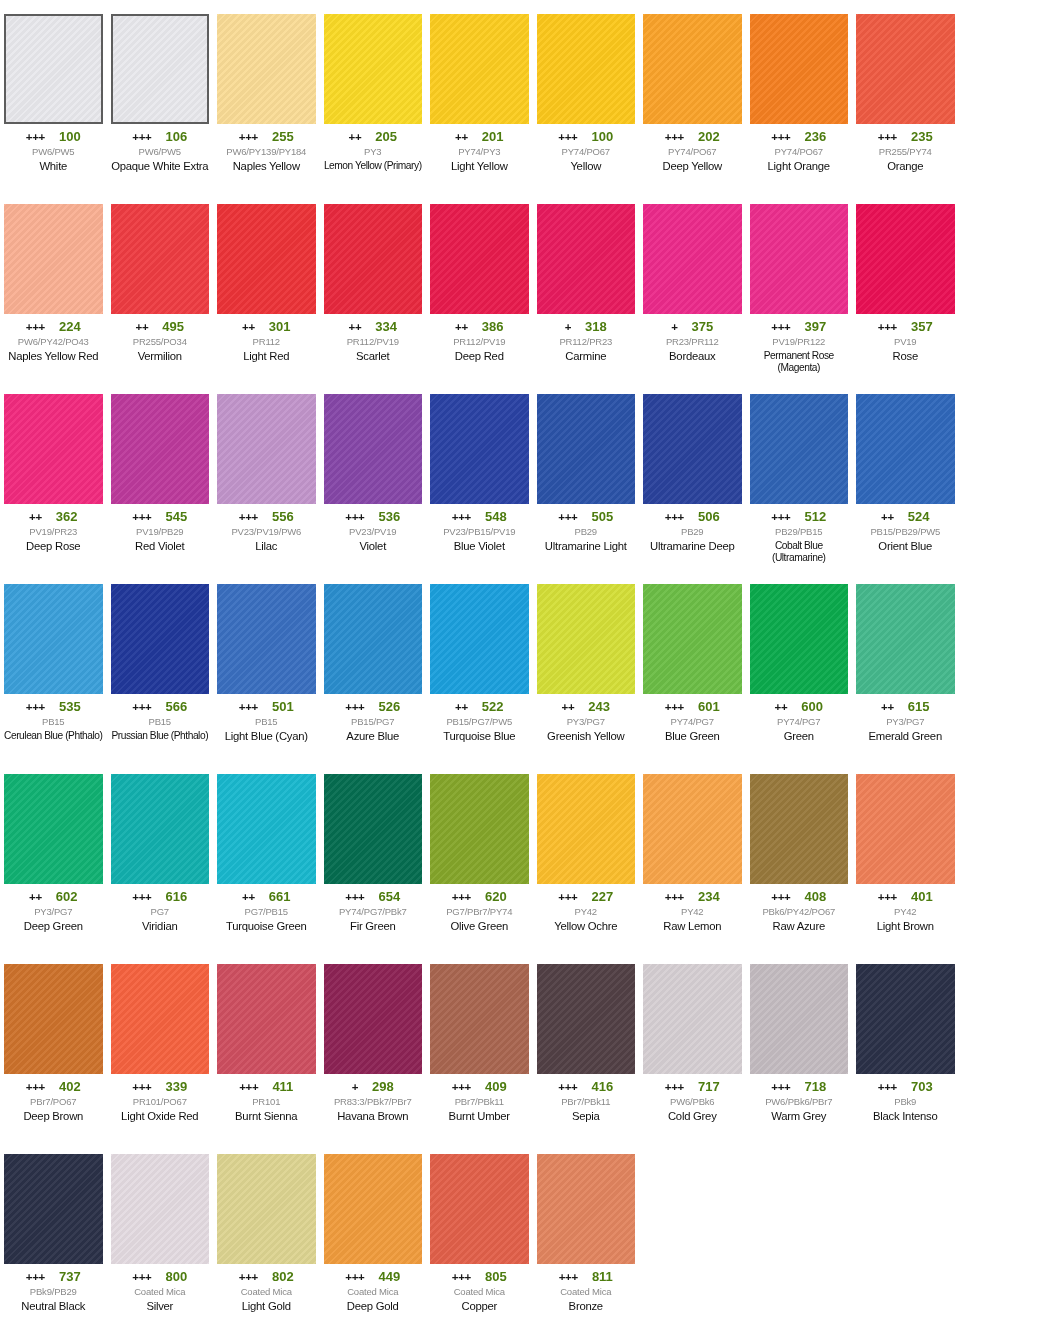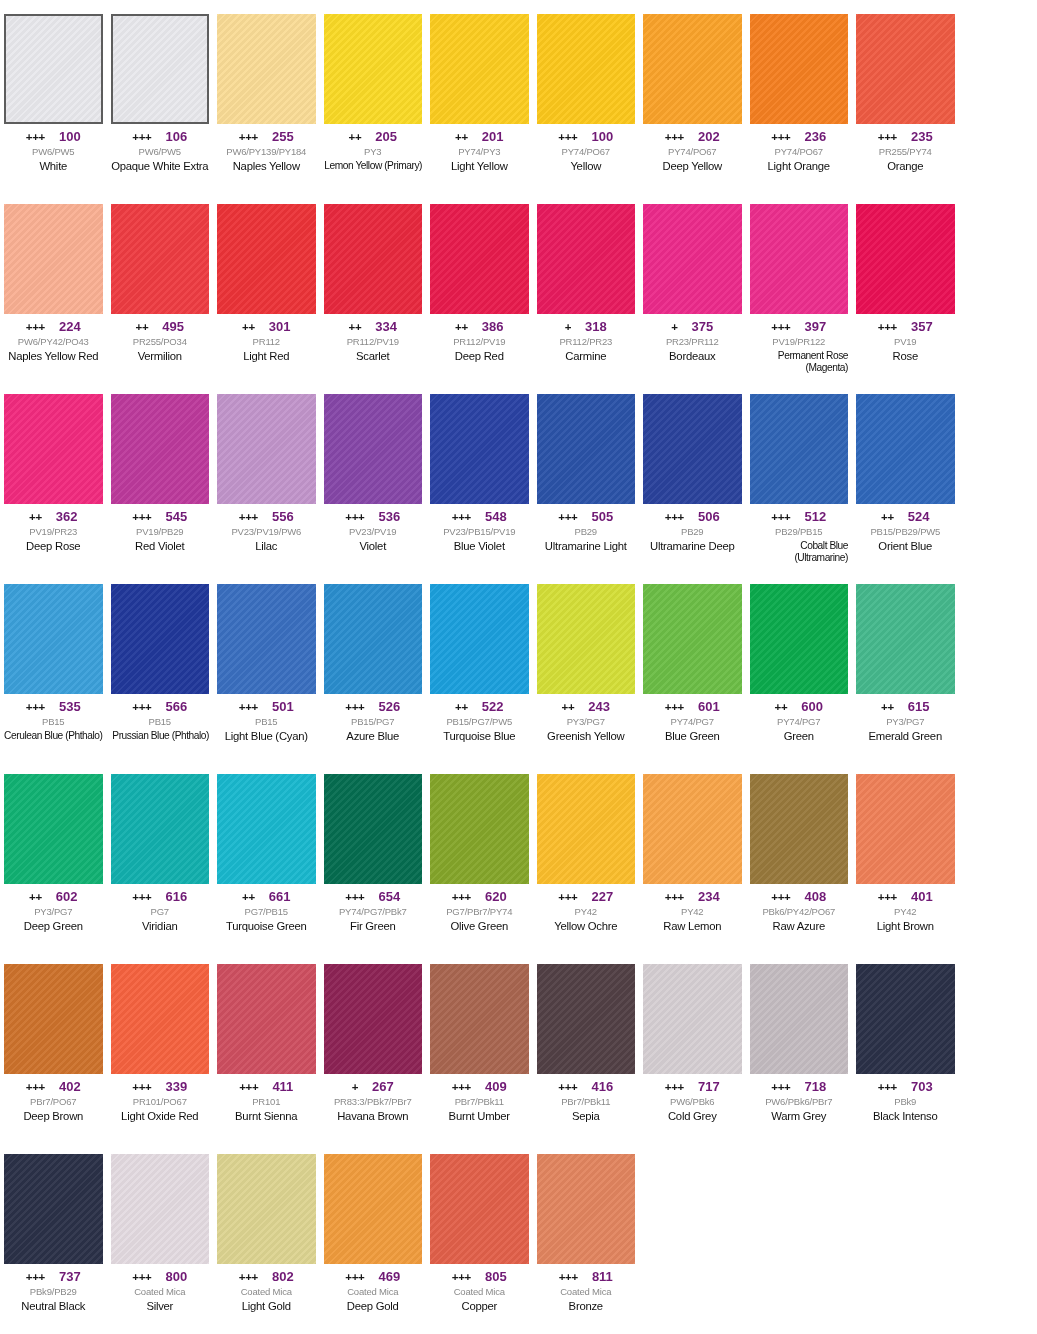--- a/index.html
+++ b/index.html
@@ -77,40 +77,40 @@
     font-size: 11.5px;
     font-weight: bold;
     line-height: 1;
     color: #1a1a1a;
     letter-spacing: -0.3px;
   }
   .code {
     font-size: 13px;
     font-weight: bold;
     line-height: 1;
-    color: #701a75;
+    color: #4d7c0f;
   }
   .pigment {
     margin-top: 3px;
     text-align: center;
     font-size: 9.5px;
     color: #8a8a8a;
     line-height: 1.15;
     letter-spacing: -0.2px;
   }
   .pname {
     margin-top: 3px;
     text-align: center;
     font-size: 11.3px;
     color: #111111;
     line-height: 1.18;
     letter-spacing: -0.25px;
     white-space: pre-line;
   }
-  .cell.narrowtext .pname { font-size: 10.2px; letter-spacing: -0.45px; text-align: right; }
+  .cell.narrowtext .pname { font-size: 10.2px; letter-spacing: -0.45px; }
 </style>
 </head>
 <body>
 
 <div id="chart">
     <div class="row">
       <div class="cell">
         <div class="swatch tex bordered" style="background-color: rgb(233, 233, 237);"></div>
         <div class="meta">
           <span class="perm">+++</span>
@@ -551,21 +551,21 @@
           <span class="perm">+++</span>
           <span class="code">411</span>
         </div>
         <div class="pigment">PR101</div>
         <div class="pname">Burnt Sienna</div>
       </div>
       <div class="cell">
         <div class="swatch tex" style="background-color: rgb(141, 35, 85);"></div>
         <div class="meta">
           <span class="perm">+</span>
-          <span class="code">267</span>
+          <span class="code">298</span>
         </div>
         <div class="pigment">PR83:3/PBk7/PBr7</div>
         <div class="pname">Havana Brown</div>
       </div>
       <div class="cell">
         <div class="swatch tex" style="background-color: rgb(169, 102, 80);"></div>
         <div class="meta">
           <span class="perm">+++</span>
           <span class="code">409</span>
         </div>
@@ -634,21 +634,21 @@
           <span class="perm">+++</span>
           <span class="code">802</span>
         </div>
         <div class="pigment">Coated Mica</div>
         <div class="pname">Light Gold</div>
       </div>
       <div class="cell">
         <div class="swatch tex" style="background-color: rgb(240, 156, 61);"></div>
         <div class="meta">
           <span class="perm">+++</span>
-          <span class="code">469</span>
+          <span class="code">449</span>
         </div>
         <div class="pigment">Coated Mica</div>
         <div class="pname">Deep Gold</div>
       </div>
       <div class="cell">
         <div class="swatch tex" style="background-color: rgb(226, 96, 74);"></div>
         <div class="meta">
           <span class="perm">+++</span>
           <span class="code">805</span>
         </div>

